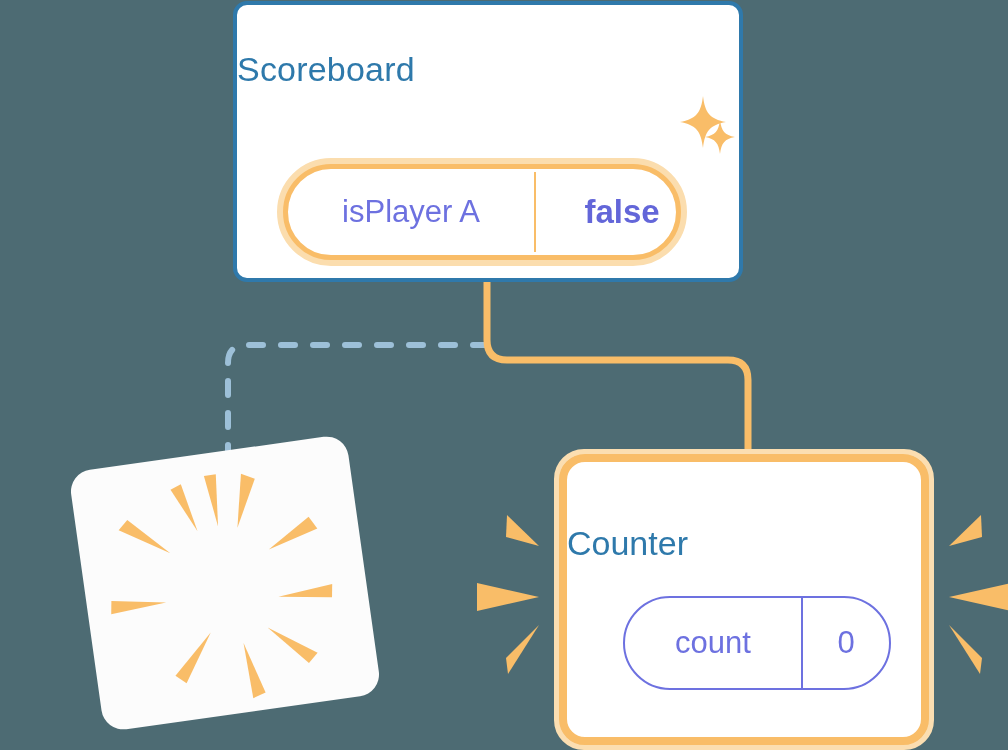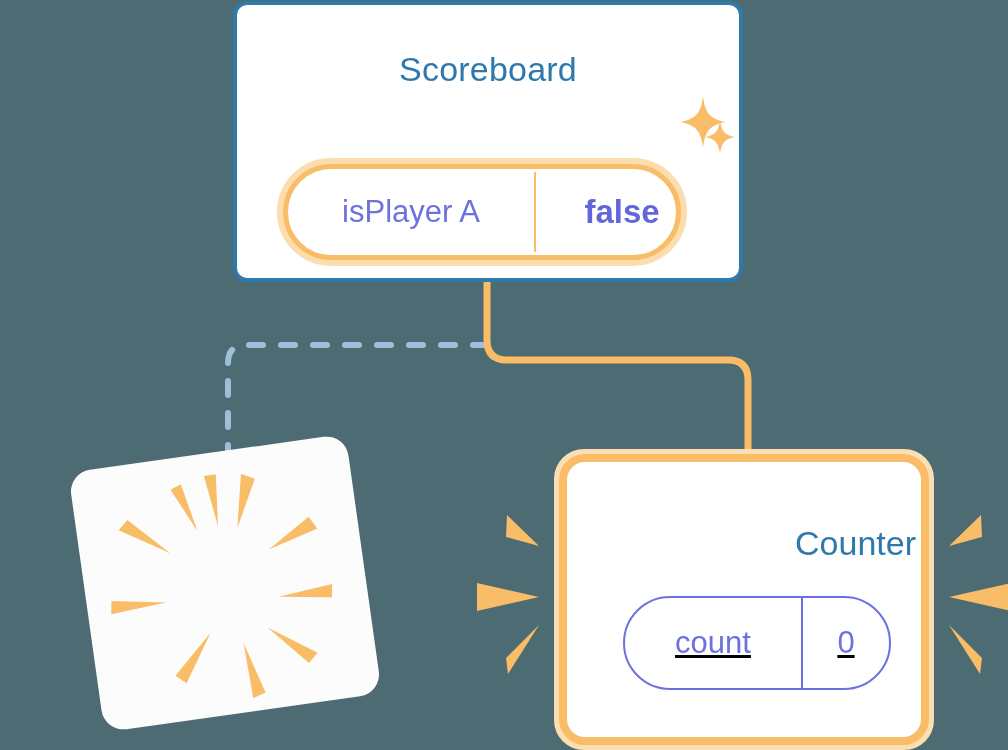--- a/index.html
+++ b/index.html
@@ -32,21 +32,20 @@
     background: #ffffff;
     border: 4px solid #2f79ab;
     border-radius: 14px;
     box-sizing: border-box;
     z-index: 4;
   }
   .scoreboard-title {
     position: absolute;
     left: 0; right: 0;
     top: 45px;
-    text-align: center;
     color: #2e79ab;
     font-size: 34px;
     font-weight: 500;
     letter-spacing: 0.2px;
   }
 
   
   .pill-hot-wrap {
     position: absolute;
     left: 40px;
@@ -132,39 +131,38 @@
     height: calc(100% - 10px);
     background: #ffffff;
     border: 8px solid #f9bd68;
     border-radius: 26px;
     box-sizing: border-box;
   }
   .counter-title {
     position: absolute;
     left: 0; right: 5px;
     top: 62px;
-    text-align: right;
+    text-align: left;
     color: #2e79ab;
     font-size: 34px;
     font-weight: 500;
   }
   .pill-plain {
     position: absolute;
     left: 56px;
     top: 134px;
     width: 268px;
     height: 94px;
     border: 2px solid #6d71e0;
     border-radius: 48px;
     box-sizing: border-box;
     background: #ffffff;
     display: flex;
     align-items: stretch;
     overflow: hidden;
-    text-decoration: underline;
   }
   .pill-plain .cell-key {
     flex: 0 0 176px;
     display: flex;
     align-items: center;
     justify-content: center;
     color: #6d71e0;
     font-size: 31px;
   }
   .pill-plain .divider-plain {

